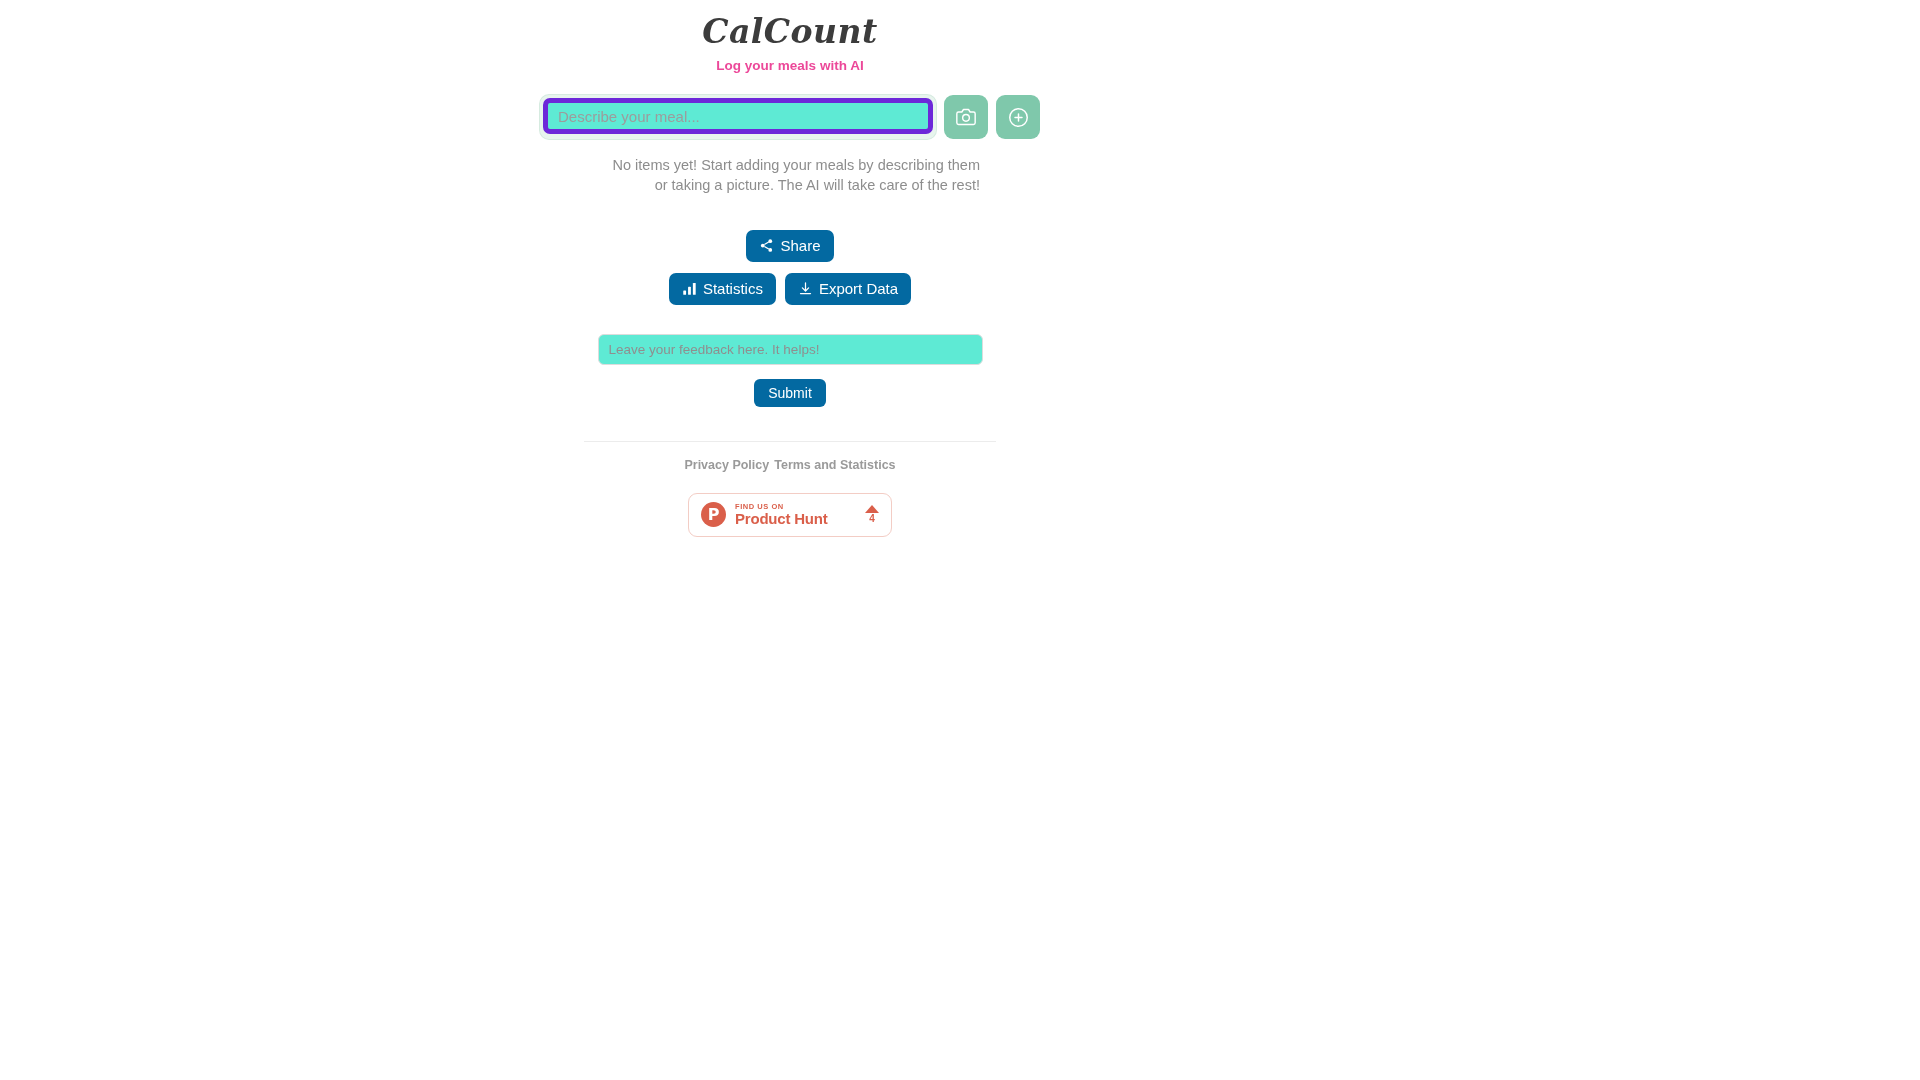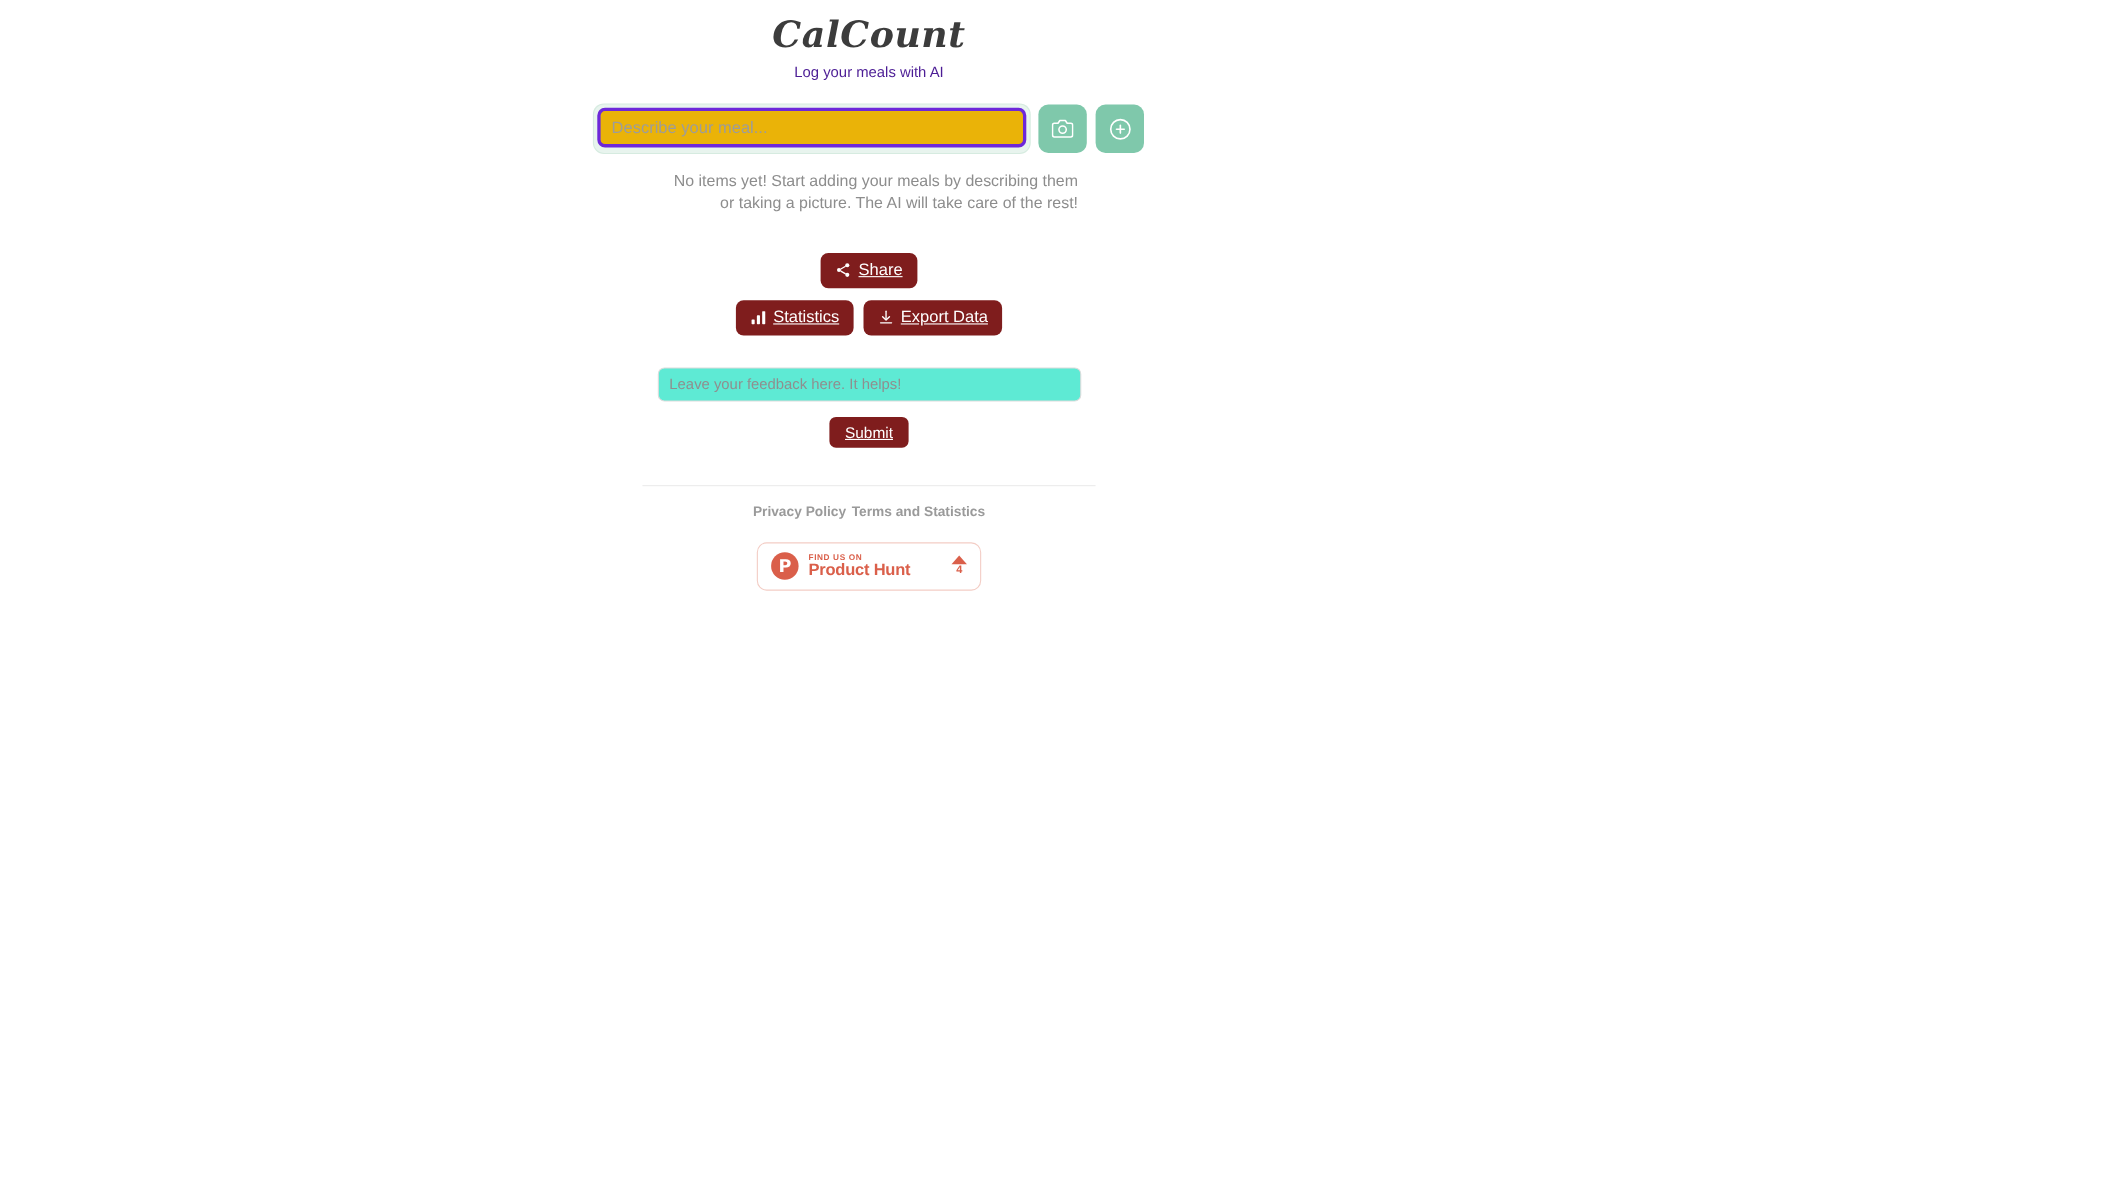--- a/index.html
+++ b/index.html
@@ -38,23 +38,23 @@
     font-size: 33px;
     line-height: 40px;
     color: #3c3c3c;
     letter-spacing: 0.5px;
     margin: 0;
     padding-top: 4px;
   }
   .app-subtitle {
     font-size: 13.5px;
     line-height: 20px;
-    color: #4c1d95;
+    color: #ec4899;
     margin: 4px 0 0 0;
-    font-weight: 400;
+    font-weight: 700;
     text-align: right;
   }
 
   
   .meal-row {
     display: flex;
     align-items: stretch;
     gap: 8px;
     margin-top: 19px;
     width: 500px;
@@ -63,23 +63,23 @@
     flex: 1 1 auto;
     position: relative;
     border-radius: 9px;
     padding: 3px;
     background: #e8f4ee;
     box-shadow: 0 0 0 1px #d6ebe0;
   }
   .meal-input {
     width: 100%;
     height: 36px;
-    border: 3px solid #6d28d9;
+    border: 5px solid #6d28d9;
     border-radius: 7px;
-    background: #eab308;
+    background: #5eead4;
     outline: none;
     font-family: "Liberation Sans", sans-serif;
     font-size: 15px;
     color: #4a4a4a;
     padding: 0 10px;
   }
   .meal-input::placeholder { color: #9c9c9c; opacity: 1; }
 
   .icon-btn {
     width: 44px;
@@ -144,33 +144,32 @@
     text-align: center;
     font-size: 12.5px;
     line-height: 15.5px;
     color: #a0a0a0;
   }
 
   
   .action-btn {
     border: none;
     border-radius: 7px;
-    background: #7f1d1d;
+    background: #0369a1;
     color: #ffffff;
     font-family: "Liberation Sans", sans-serif;
     font-size: 15px;
     line-height: 1;
     height: 32px;
     padding: 0 13px;
     display: inline-flex;
     align-items: center;
     justify-content: center;
     gap: 6px;
     cursor: pointer;
-    text-decoration: underline;
   }
   .share-row { margin-top: 20px; }
   .stats-row {
     margin-top: 11px;
     display: flex;
     gap: 9px;
   }
   .action-btn svg { display: block; flex: 0 0 auto; }
 
   

